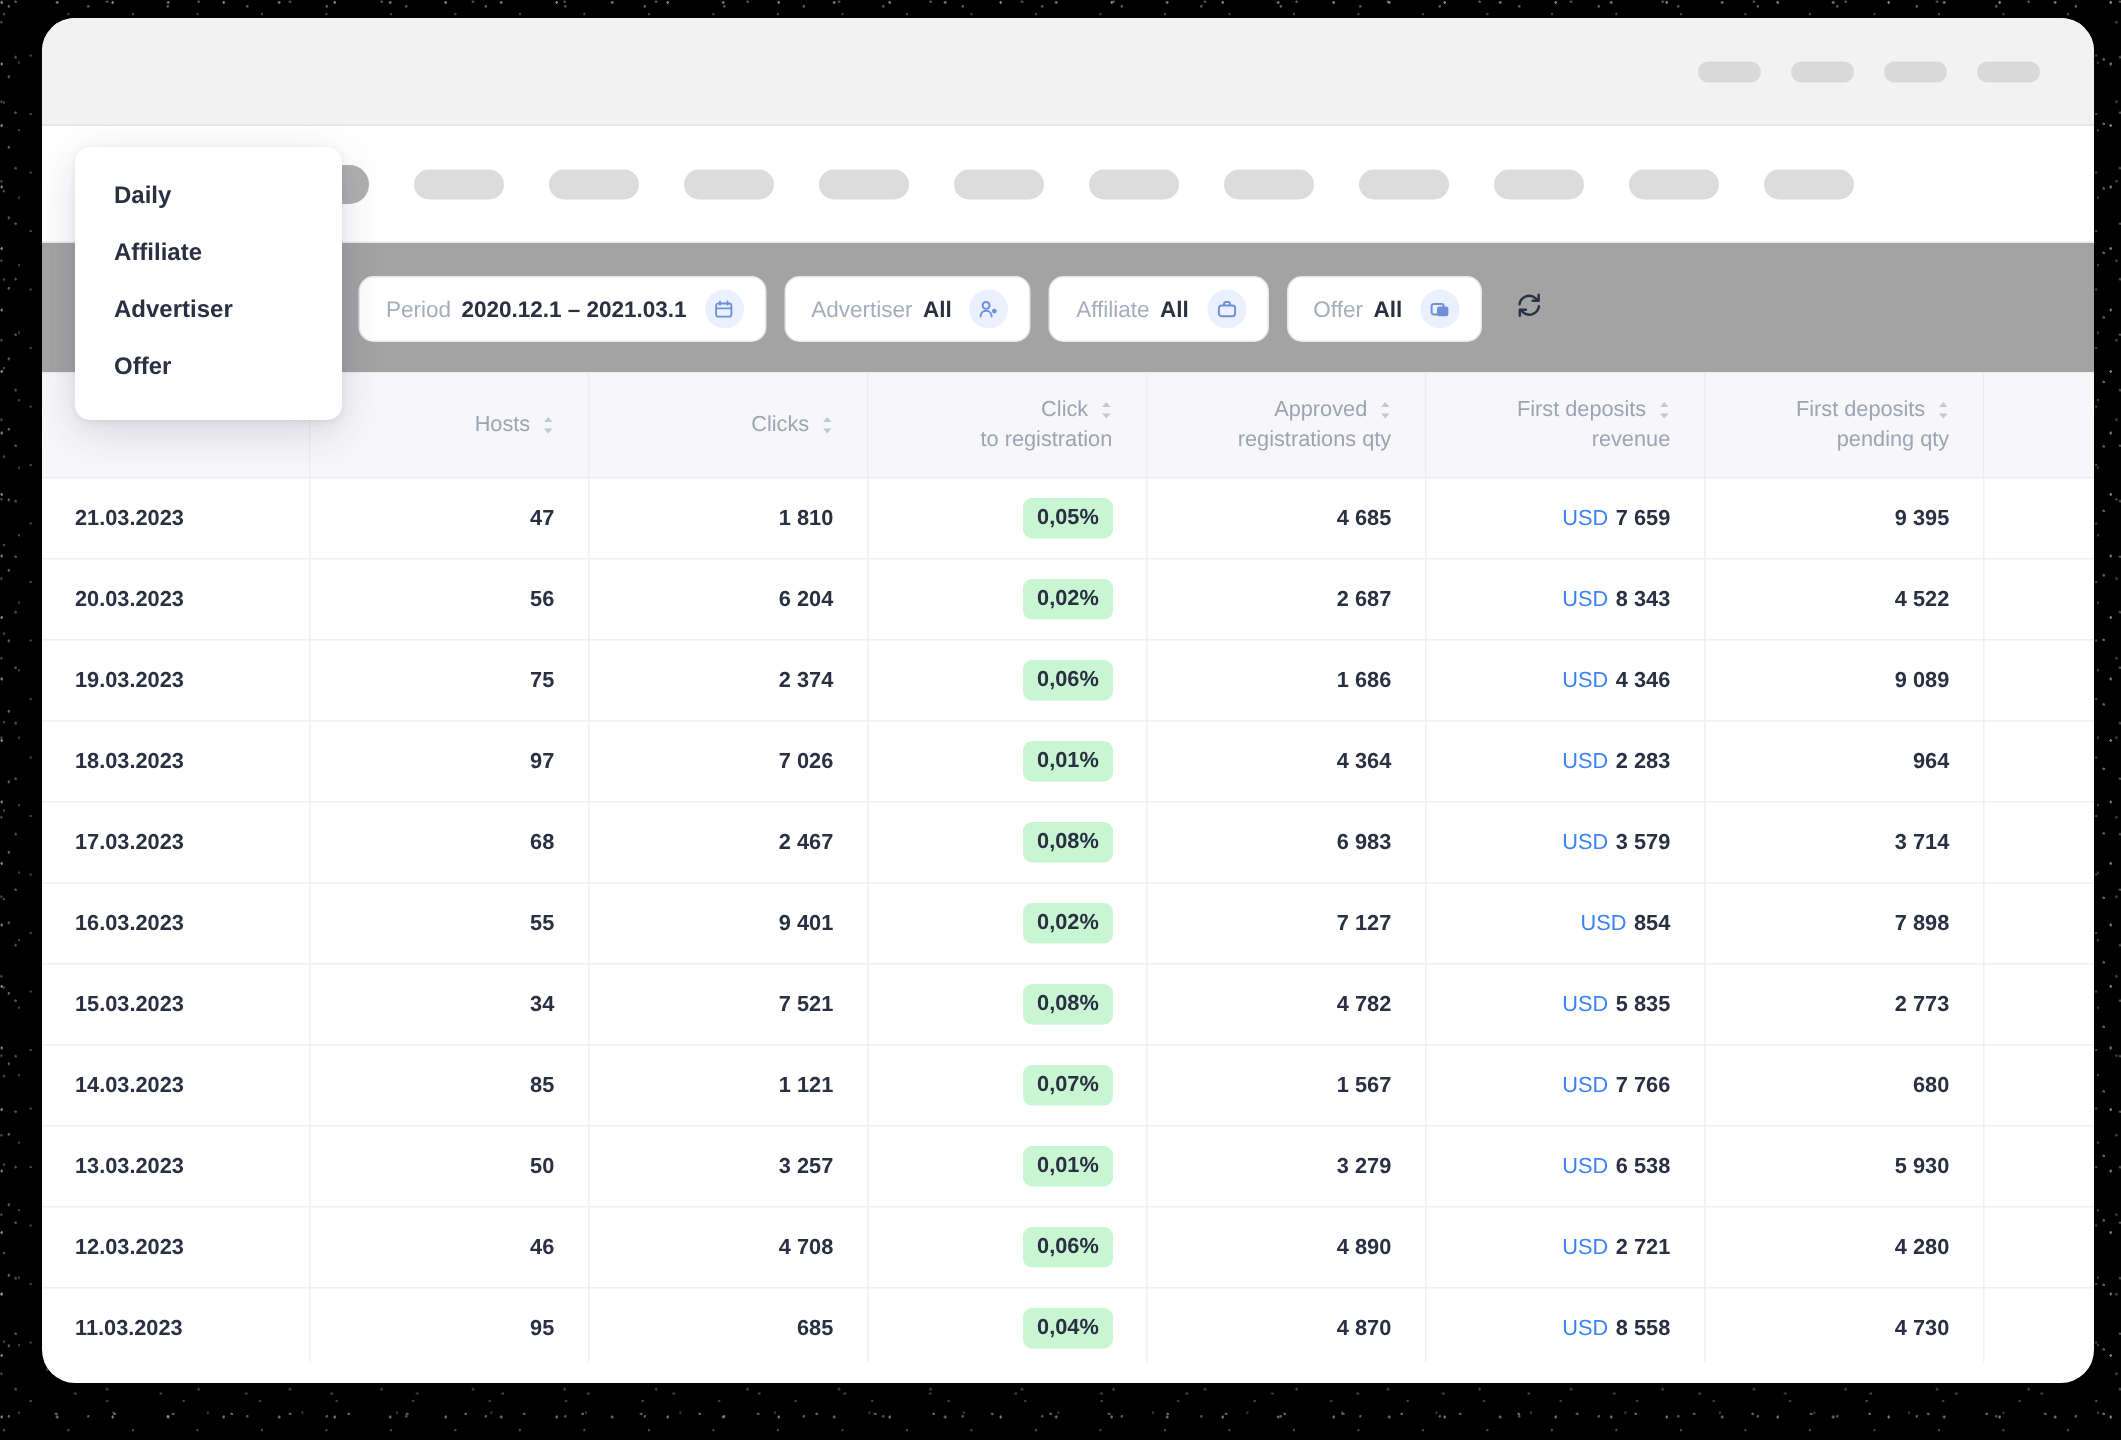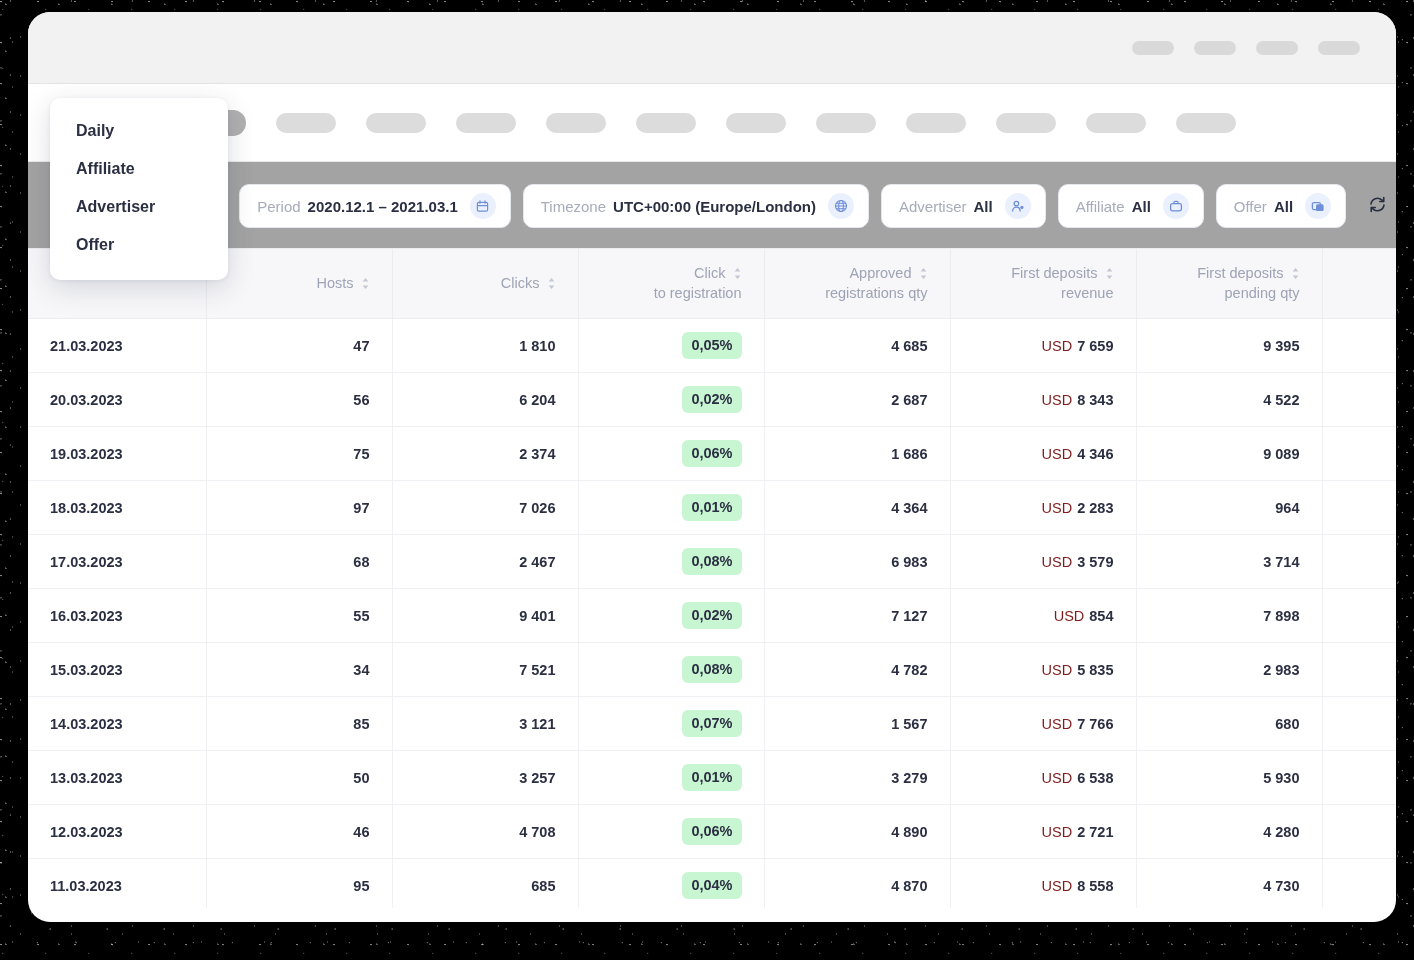--- a/index.html
+++ b/index.html
@@ -215,21 +215,21 @@
     overflow: hidden;
   }
   tbody td:last-child { border-right: none; }
   td.date-cell {
     text-align: left;
     font-weight: bold;
     color: #2b2f42;
     border-right: 1px solid #f0f0f4;
   }
   .cur {
-    color: #7f1d1d;
+    color: #3b82f6;
     font-weight: normal;
     margin-right: 5px;
   }
   td.pct-cell {
   }
   .pct-badge {
     display: inline-block;
     background: #c8f5d2;
     color: #2b2f42;
     font-weight: bold;
@@ -295,33 +295,20 @@
       </div>
       <div class="chip">
         <span class="chip-label">Period</span>
         <span class="chip-value">2020.12.1 – 2021.03.1</span>
         <span class="chip-icon">
           <svg width="13" height="13" viewBox="0 0 14 14">
             <rect x="1.5" y="2.5" width="11" height="9.5" rx="1.6" fill="none" stroke="#6f8fd8" stroke-width="1.3"></rect>
             <line x1="1.5" y1="6" x2="12.5" y2="6" stroke="#6f8fd8" stroke-width="1.3"></line>
             <line x1="4.3" y1="1" x2="4.3" y2="3.4" stroke="#6f8fd8" stroke-width="1.3" stroke-linecap="round"></line>
             <line x1="9.7" y1="1" x2="9.7" y2="3.4" stroke="#6f8fd8" stroke-width="1.3" stroke-linecap="round"></line>
-          </svg>
-        </span>
-      </div>
-      <div class="chip">
-        <span class="chip-label">Timezone</span>
-        <span class="chip-value">UTC+00:00 (Europe/London)</span>
-        <span class="chip-icon">
-          <svg width="14" height="14" viewBox="0 0 14 14">
-            <circle cx="7" cy="7" r="5.5" fill="none" stroke="#6f8fd8" stroke-width="1.2"></circle>
-            <ellipse cx="7" cy="7" rx="2.4" ry="5.5" fill="none" stroke="#6f8fd8" stroke-width="1.1"></ellipse>
-            <line x1="1.6" y1="7" x2="12.4" y2="7" stroke="#6f8fd8" stroke-width="1.1"></line>
-            <line x1="2.4" y1="4.3" x2="11.6" y2="4.3" stroke="#6f8fd8" stroke-width="1"></line>
-            <line x1="2.4" y1="9.7" x2="11.6" y2="9.7" stroke="#6f8fd8" stroke-width="1"></line>
           </svg>
         </span>
       </div>
       <div class="chip">
         <span class="chip-label">Advertiser</span>
         <span class="chip-value">All</span>
         <span class="chip-icon">
           <svg width="14" height="14" viewBox="0 0 14 14">
             <circle cx="5.4" cy="4.6" r="2.3" fill="none" stroke="#6f8fd8" stroke-width="1.3"></circle>
             <path d="M1.7 12c0-2.3 1.7-3.8 3.7-3.8s3.7 1.5 3.7 3.8" fill="none" stroke="#6f8fd8" stroke-width="1.3" stroke-linecap="round"></path>
@@ -512,27 +499,27 @@
             <td>7 898</td>
             <td></td>
           </tr>
           <tr>
             <td class="date-cell">15.03.2023</td>
             <td>34</td>
             <td>7 521</td>
             <td class="pct-cell"><span class="pct-badge">0,08%</span></td>
             <td>4 782</td>
             <td><span class="cur">USD</span><span>5 835</span></td>
-            <td>2 983</td>
+            <td>2 773</td>
             <td></td>
           </tr>
           <tr>
             <td class="date-cell">14.03.2023</td>
             <td>85</td>
-            <td>3 121</td>
+            <td>1 121</td>
             <td class="pct-cell"><span class="pct-badge">0,07%</span></td>
             <td>1 567</td>
             <td><span class="cur">USD</span><span>7 766</span></td>
             <td>680</td>
             <td></td>
           </tr>
           <tr>
             <td class="date-cell">13.03.2023</td>
             <td>50</td>
             <td>3 257</td>

